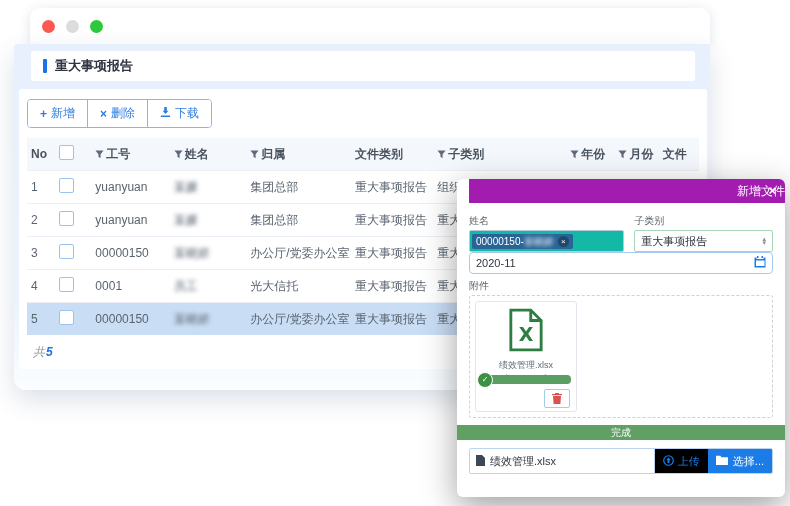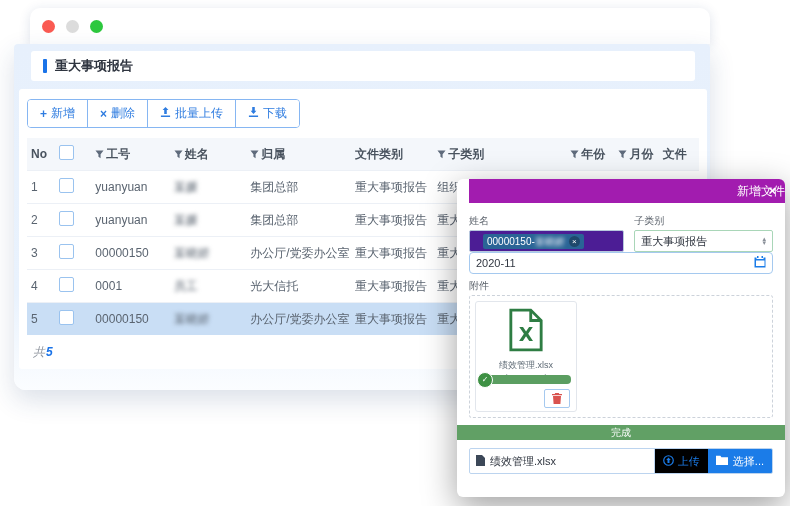--- a/index.html
+++ b/index.html
@@ -54,21 +54,21 @@
     box-sizing:border-box;overflow:hidden;}
   .modal-header{background:#a21caf;color:#fff;height:24px;line-height:24px;text-align:right;
     font-size:12px;position:relative;flex:0 0 auto;margin-left:12px;}
   .modal-close{position:absolute;right:9px;top:0;font-weight:bold;font-size:13px;cursor:pointer;}
   .modal-body{padding:6px 12px 0;flex:1 1 auto;}
   .f-label{font-size:10px;color:#5d646d;margin:5px 0 2px;}
   .form-row{display:flex;gap:10px;}
   .col-name{flex:1.12;}
   .col-sub{flex:1;}
   .input-box{height:22px;border:1px solid #b7c8dd;border-radius:2px;display:flex;
-    align-items:center;padding:0 13px;box-sizing:border-box;background:#4c1d95;}
+    align-items:center;padding:0 2px;box-sizing:border-box;background:#14b8a6;}
   .tag{background:#2a6496;color:#fff;font-size:10px;border-radius:2px;padding:2px 4px;
     display:flex;align-items:center;gap:4px;line-height:1.1;}
   .tag-x{width:11px;height:11px;border-radius:50%;background:rgba(0,0,0,.28);color:#fff;
     font-size:8px;line-height:11px;text-align:center;cursor:pointer;}
   .select-box{height:22px;border:1px solid #a9d6b8;border-radius:2px;display:flex;
     align-items:center;justify-content:space-between;padding:0 6px;font-size:11px;color:#303640;
     background:#fff;cursor:pointer;box-sizing:border-box;}
   .sel-arrows{display:flex;flex-direction:column;color:#8a9099;font-size:7px;line-height:4px;}
   .date-box{height:22px;border:1px solid #a5c9ef;border-radius:4px;display:flex;
     align-items:center;justify-content:space-between;padding:0 6px;font-size:11px;color:#303640;
@@ -118,26 +118,20 @@
         <button class="tb-btn">
           <span class="tb-glyph">+</span>
           <span>新增</span>
         </button>
         <button class="tb-btn">
           <span class="tb-glyph">×</span>
           <span>删除</span>
         </button>
         <button class="tb-btn">
           <span><svg width="11" height="11" viewBox="0 0 12 12">
-                <path d="M6 0l3.2 3.4H7.4v4.2H4.6V3.4H2.8z M1 9.2h10V11H1z" fill="#2e7ce0"></path>
-              </svg></span>
-          <span>批量上传</span>
-        </button>
-        <button class="tb-btn">
-          <span><svg width="11" height="11" viewBox="0 0 12 12">
                 <path d="M4.6 0h2.8v4.2h1.8L6 7.6 2.8 4.2h1.8z M1 9.2h10V11H1z" fill="#2e7ce0"></path>
               </svg></span>
           <span>下载</span>
         </button>
       </div>
 
       
       <table>
         <colgroup>
           <col style="width:28px">

